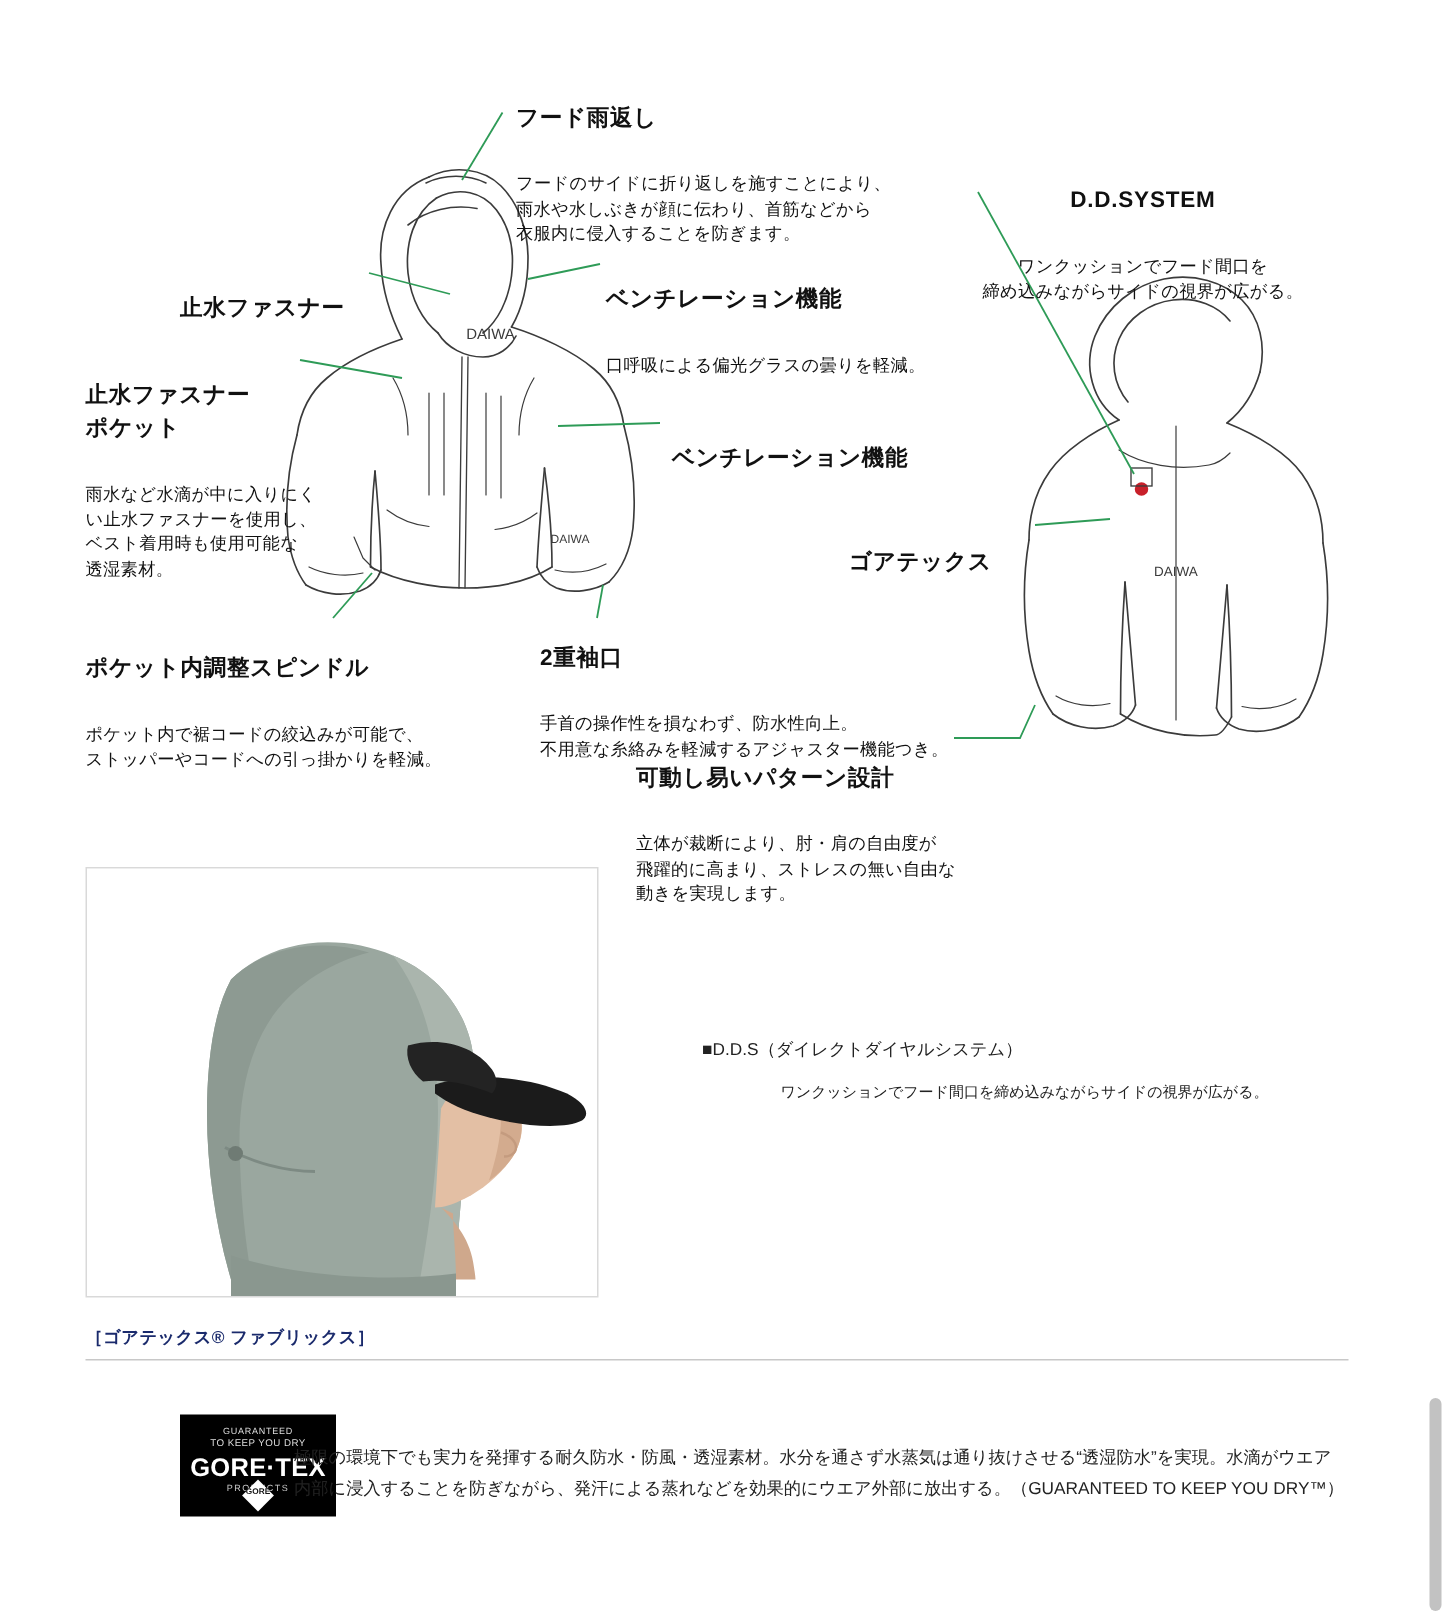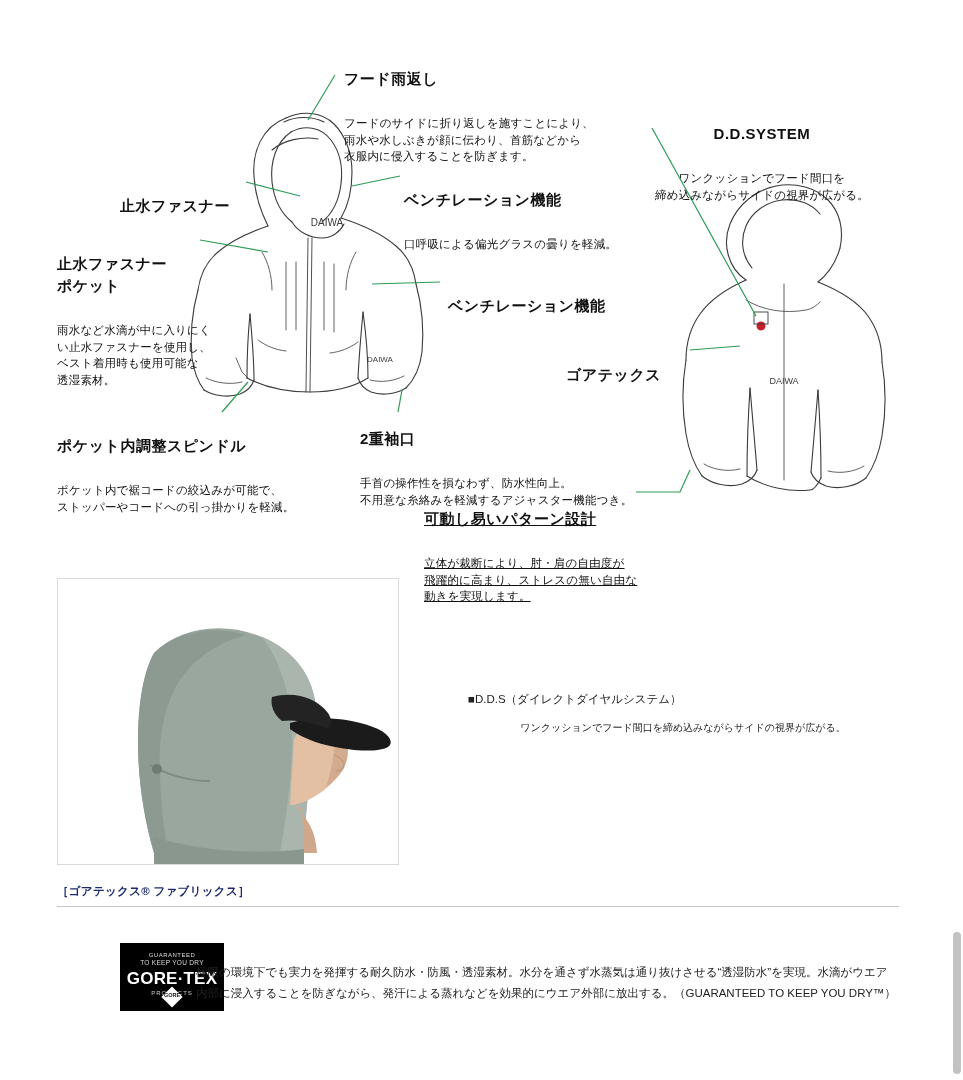--- a/index.html
+++ b/index.html
@@ -350,21 +350,21 @@
       <span class="bd">ポケット内で裾コードの絞込みが可能で、
 ストッパーやコードへの引っ掛かりを軽減。</span>
     </div>
 
     <div class="callout" style="left:360px; top:405px;">
       <span class="hd">2重袖口</span>
       <span class="bd">手首の操作性を損なわず、防水性向上。
 不用意な糸絡みを軽減するアジャスター機能つき。</span>
     </div>
 
-    <div class="callout" style="left:424px; top:485px;text-decoration:underline;">
+    <div class="callout" style="left:424px; top:485px;">
       <span class="hd">可動し易いパターン設計</span>
       <span class="bd">立体が裁断により、肘・肩の自由度が
 飛躍的に高まり、ストレスの無い自由な
 動きを実現します。</span>
     </div>
   </div>
 
   <div class="photo-block">
     <svg width="340" height="285" viewBox="0 0 340 285">
       <rect x="0" y="0" width="340" height="285" fill="#ffffff"></rect>

